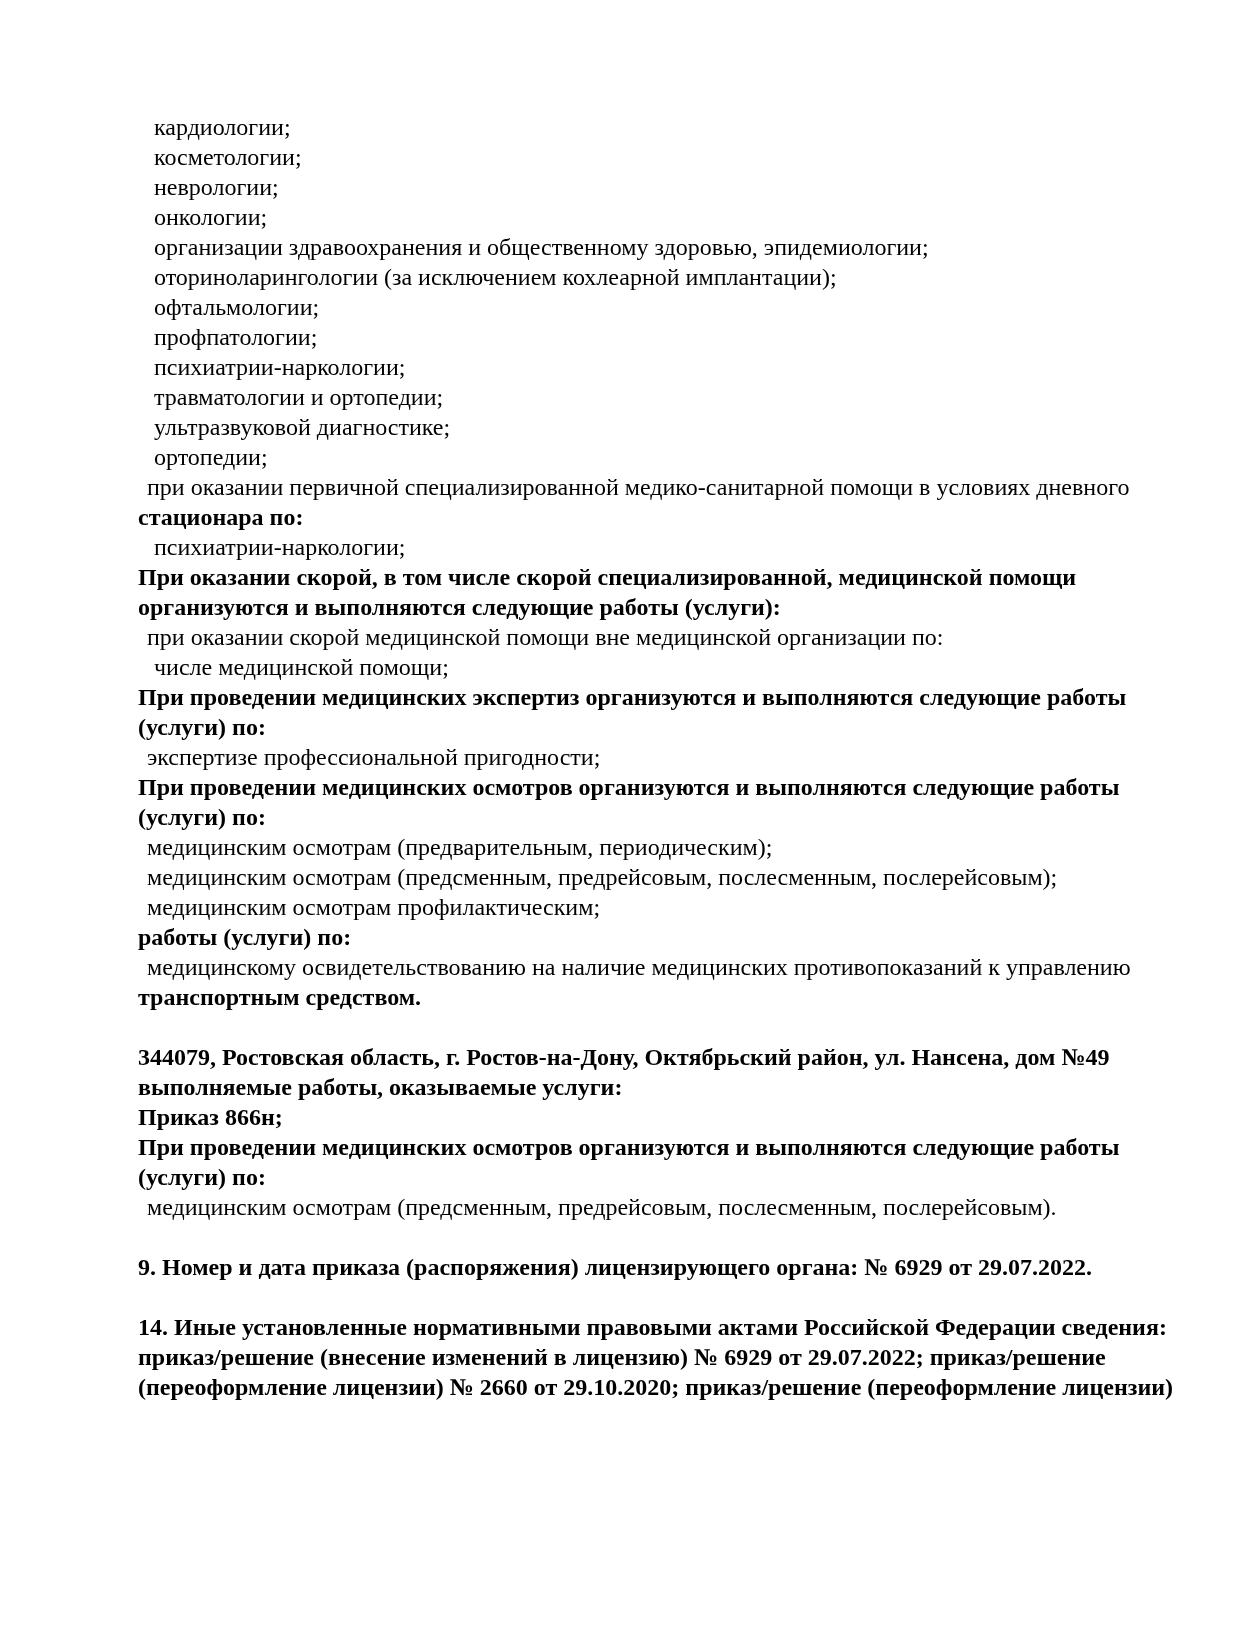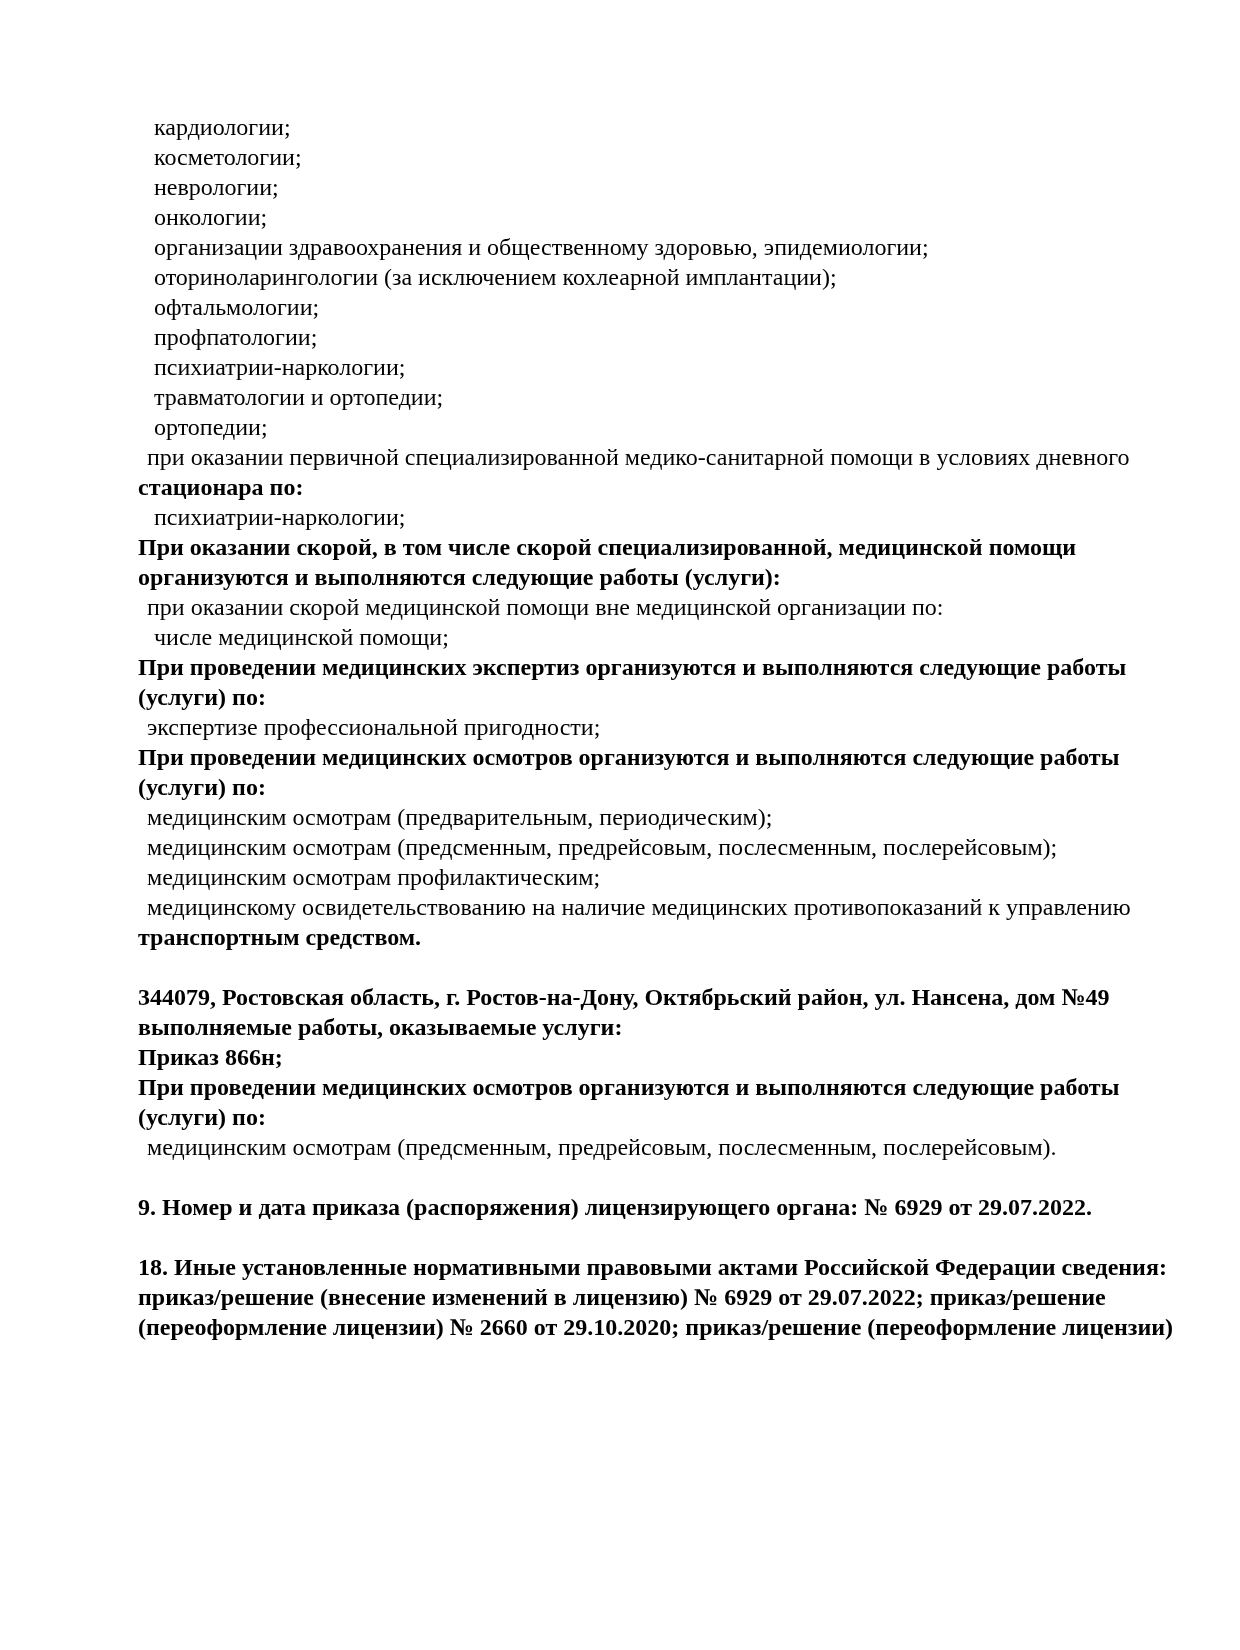--- a/index.html
+++ b/index.html
@@ -42,44 +42,46 @@
   <div class="line ind2">кардиологии;</div>
   <div class="line ind2">косметологии;</div>
   <div class="line ind2">неврологии;</div>
   <div class="line ind2">онкологии;</div>
   <div class="line ind2">организации здравоохранения и общественному здоровью, эпидемиологии;</div>
   <div class="line ind2">оториноларингологии (за исключением кохлеарной имплантации);</div>
   <div class="line ind2">офтальмологии;</div>
   <div class="line ind2">профпатологии;</div>
   <div class="line ind2">психиатрии-наркологии;</div>
   <div class="line ind2">травматологии и ортопедии;</div>
+  <div class="line ind2">ультразвуковой диагностике;</div>
   <div class="line ind2">ортопедии;</div>
   <div class="line ind1">при оказании первичной специализированной медико-санитарной помощи в условиях дневного</div>
   <div class="line ind0">стационара по:</div>
   <div class="line ind2">психиатрии-наркологии;</div>
   <div class="line ind0">При оказании скорой, в том числе скорой специализированной, медицинской помощи</div>
   <div class="line ind0">организуются и выполняются следующие работы (услуги):</div>
   <div class="line ind1">при оказании скорой медицинской помощи вне медицинской организации по:</div>
   <div class="line ind2">числе медицинской помощи;</div>
   <div class="line ind0">При проведении медицинских экспертиз организуются и выполняются следующие работы</div>
   <div class="line ind0">(услуги) по:</div>
   <div class="line ind1">экспертизе профессиональной пригодности;</div>
   <div class="line ind0">При проведении медицинских осмотров организуются и выполняются следующие работы</div>
   <div class="line ind0">(услуги) по:</div>
   <div class="line ind1">медицинским осмотрам (предварительным, периодическим);</div>
   <div class="line ind1">медицинским осмотрам (предсменным, предрейсовым, послесменным, послерейсовым);</div>
   <div class="line ind1">медицинским осмотрам профилактическим;</div>
+  <div class="line ind0">работы (услуги) по:</div>
   <div class="line ind1">медицинскому освидетельствованию на наличие медицинских противопоказаний к управлению</div>
   <div class="line ind0">транспортным средством.</div>
   <div class="line blank"></div>
   <div class="line ind0">344079, Ростовская область, г. Ростов-на-Дону, Октябрьский район, ул. Нансена, дом №49</div>
   <div class="line ind0">выполняемые работы, оказываемые услуги:</div>
   <div class="line ind0">Приказ 866н;</div>
   <div class="line ind0">При проведении медицинских осмотров организуются и выполняются следующие работы</div>
   <div class="line ind0">(услуги) по:</div>
   <div class="line ind1">медицинским осмотрам (предсменным, предрейсовым, послесменным, послерейсовым).</div>
   <div class="line blank"></div>
   <div class="line ind0">9. Номер и дата приказа (распоряжения) лицензирующего органа: № 6929 от 29.07.2022.</div>
   <div class="line blank"></div>
-  <div class="line ind0">18. Иные установленные нормативными правовыми актами Российской Федерации сведения:</div>
+  <div class="line ind0">14. Иные установленные нормативными правовыми актами Российской Федерации сведения:</div>
   <div class="line ind0">приказ/решение (внесение изменений в лицензию) № 6929 от 29.07.2022; приказ/решение</div>
   <div class="line ind0">(переоформление лицензии) № 2660 от 29.10.2020; приказ/решение (переоформление лицензии)</div>
 </div>
 
 </body></html>

